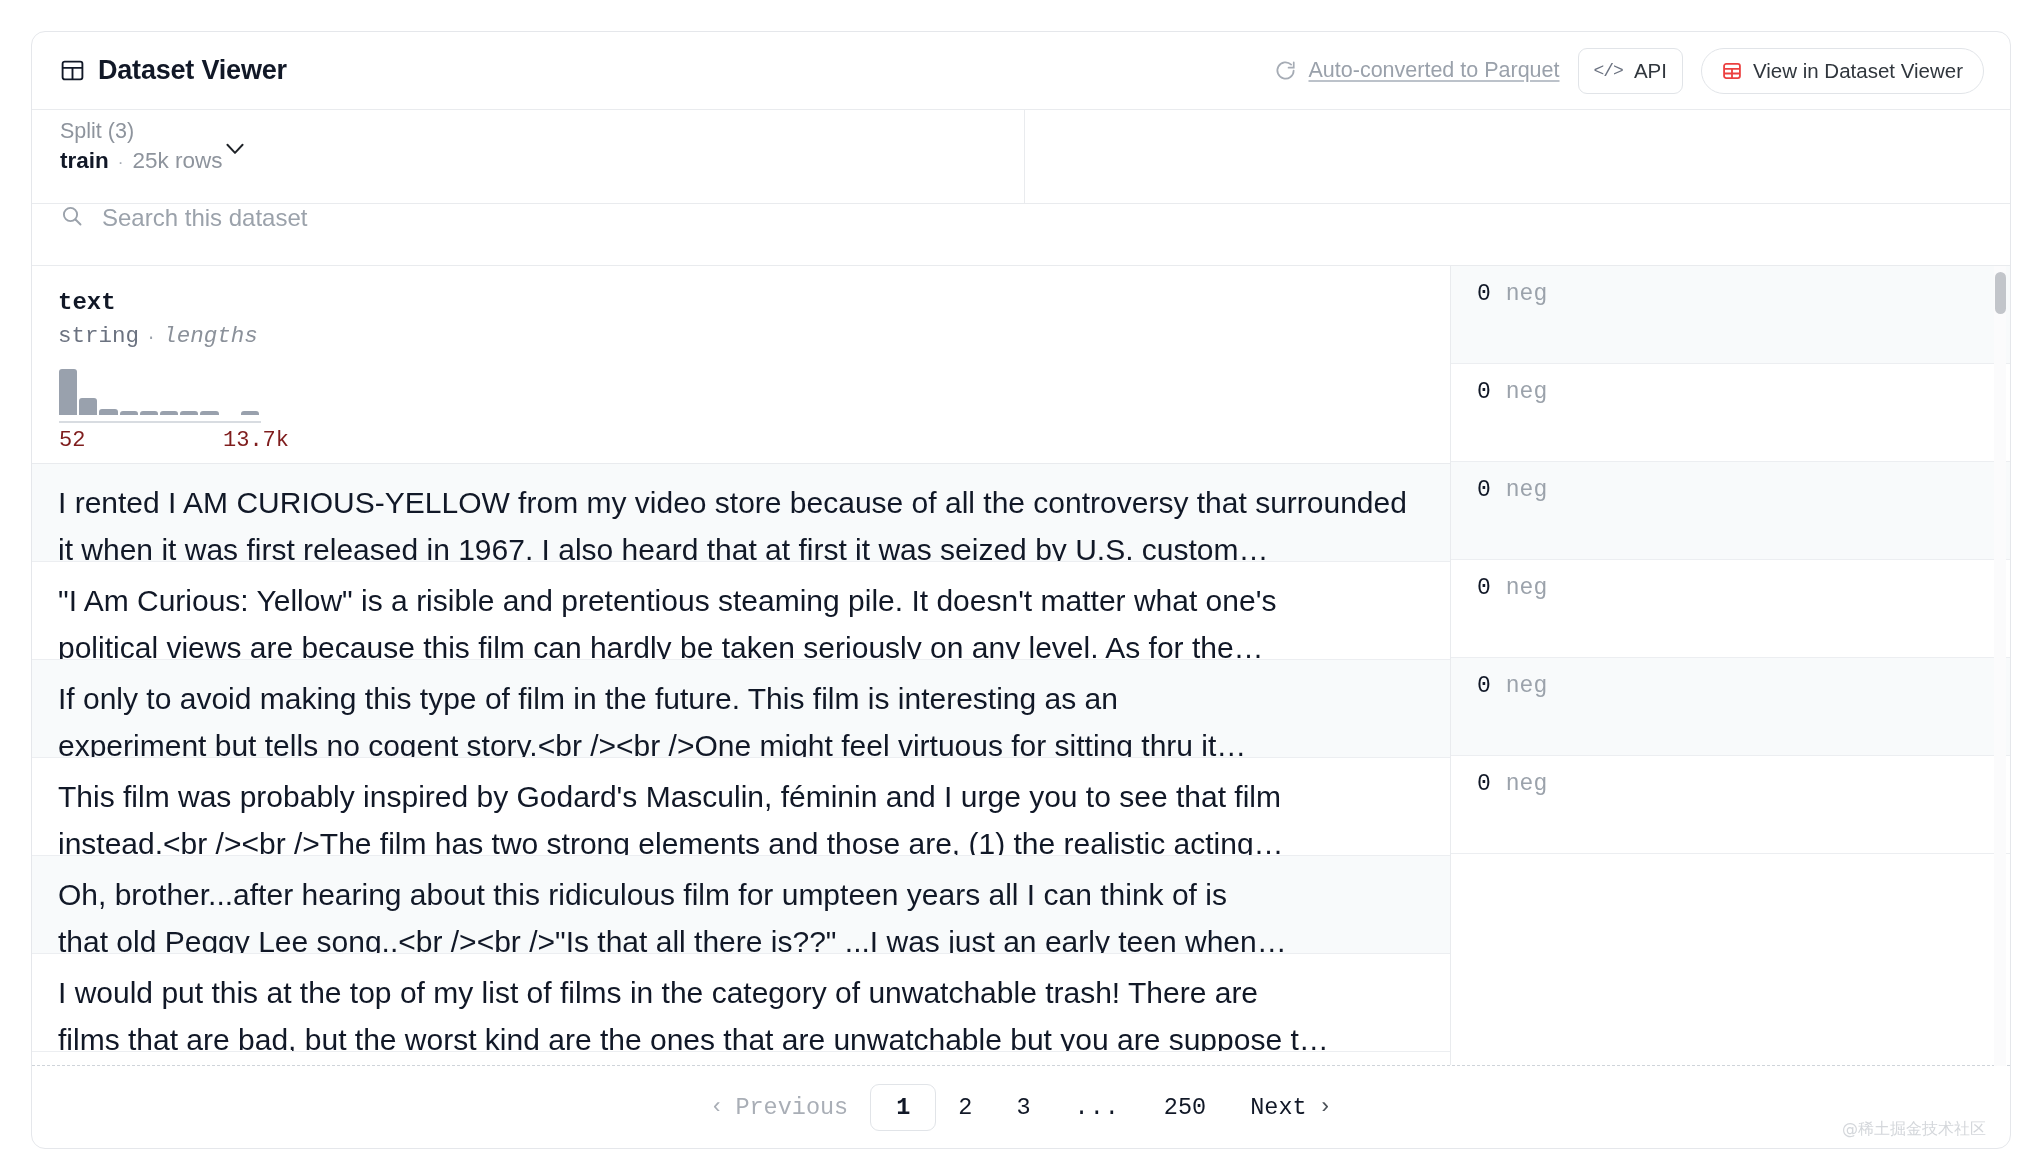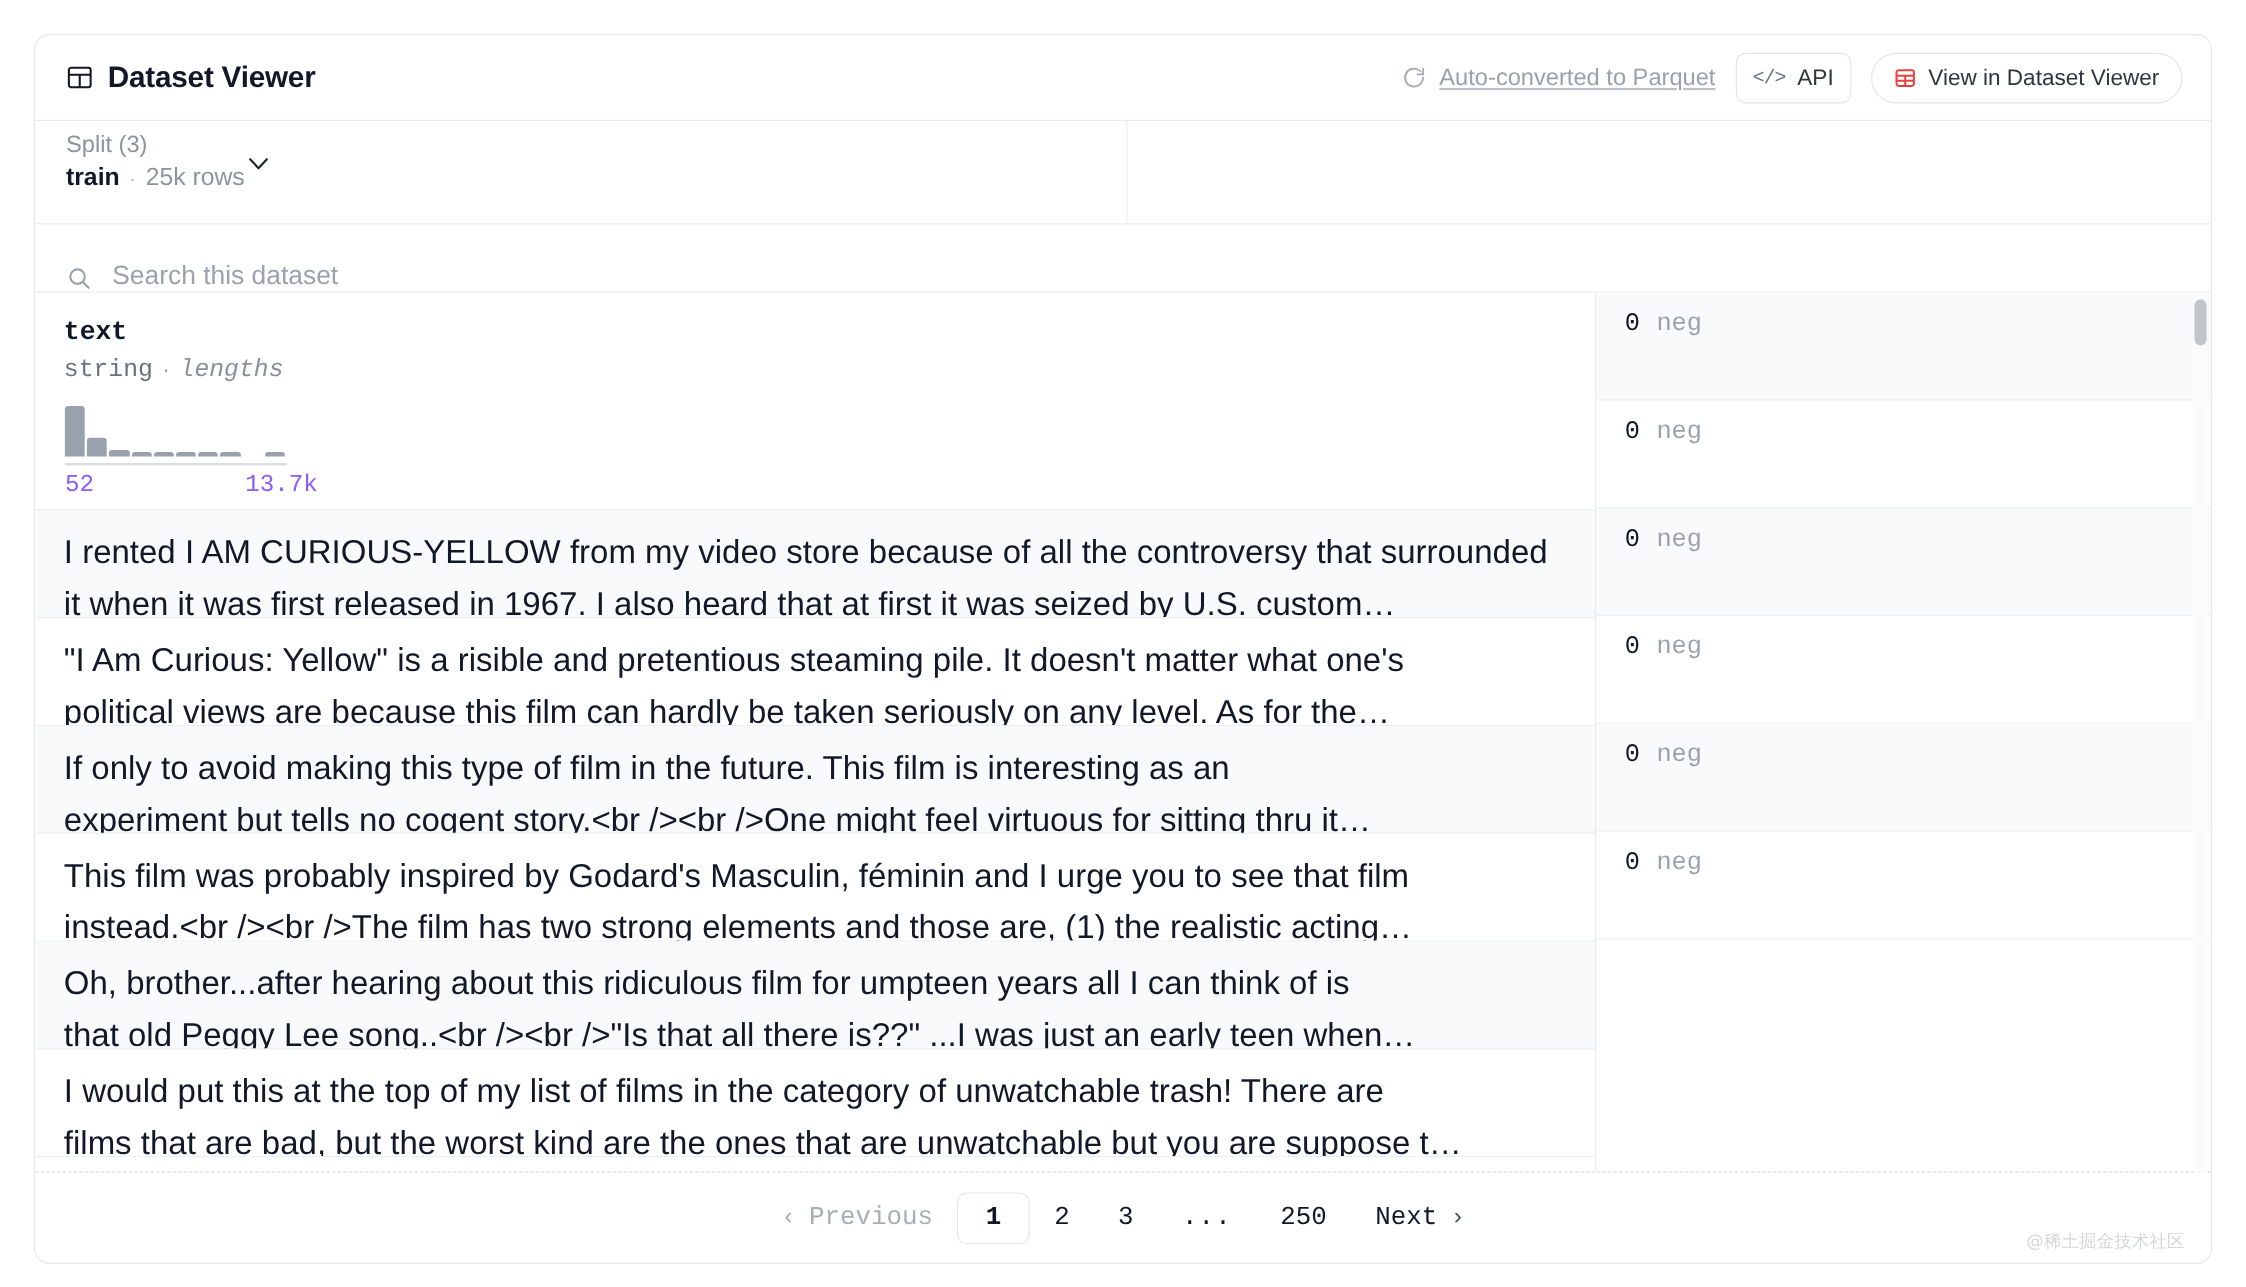--- a/index.html
+++ b/index.html
@@ -125,21 +125,21 @@
     width: 26px; height: 26px;
     display:block;
     margin-top: 14px;
   }
   .split-blank { flex: 1; }
 
   
   .search-row {
     height: 62px;
     display: flex;
-    align-items: flex-end;
+    align-items: flex-start;
     gap: 18px;
     padding: 0 28px;
     border-bottom: 1px solid #e9ebee;
   }
   .search-icon { width: 24px; height: 24px; display:block; flex: none; }
   .search-input {
     flex: 1;
     border: none;
     outline: none;
     background: transparent;
@@ -211,21 +211,21 @@
   }
   .hist-labels {
     position: absolute;
     left: 27px;
     bottom: 10px;
     width: 230px;
     display: flex;
     justify-content: space-between;
     font-family: "Liberation Mono", monospace;
     font-size: 22px;
-    color: #8b5cf6;
+    color: #7f1d1d;
   }
   .hist-labels .hi { margin-right: 0px; }
 
   
   .class-bar {
     position: absolute;
     left: 27px;
     bottom: 48px;
     width: 258px;
     height: 13px;

